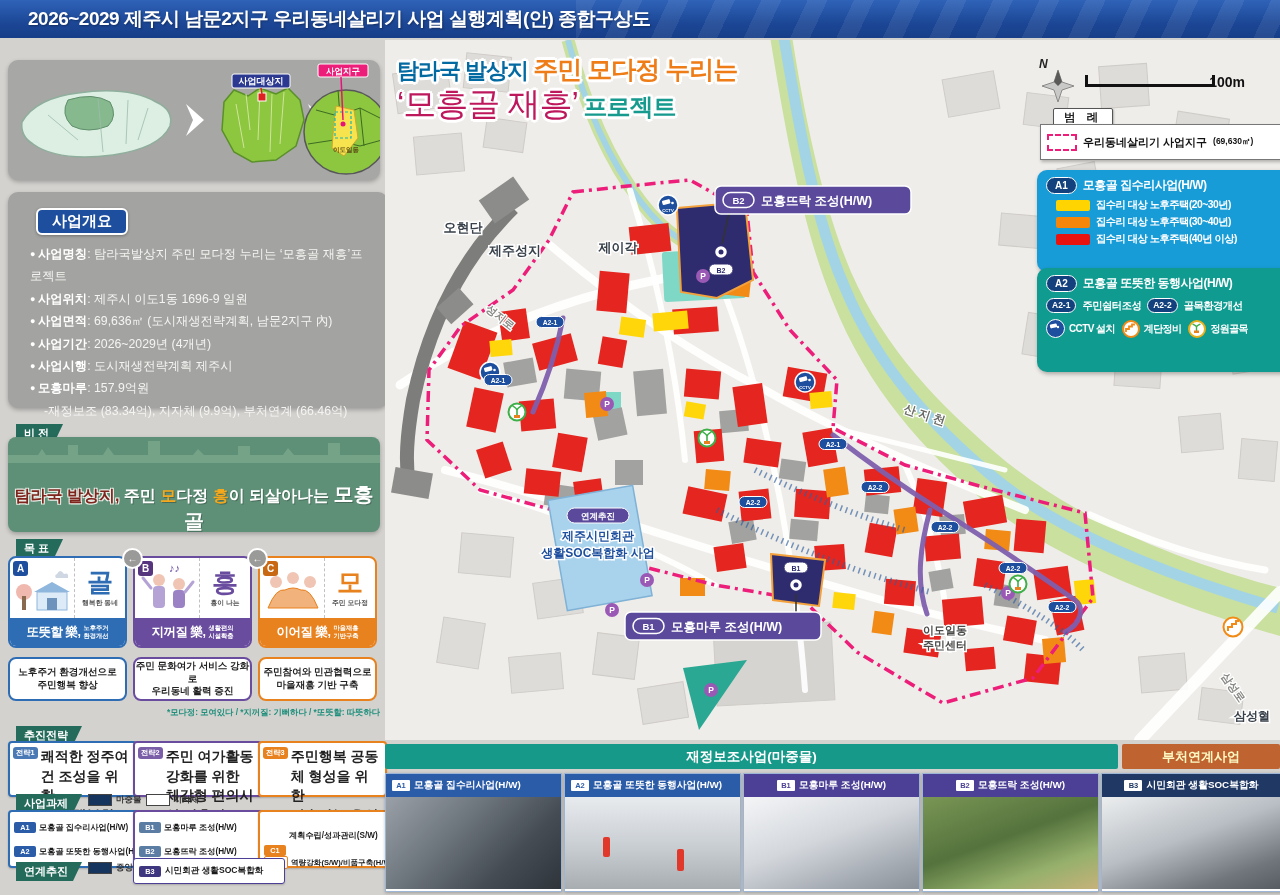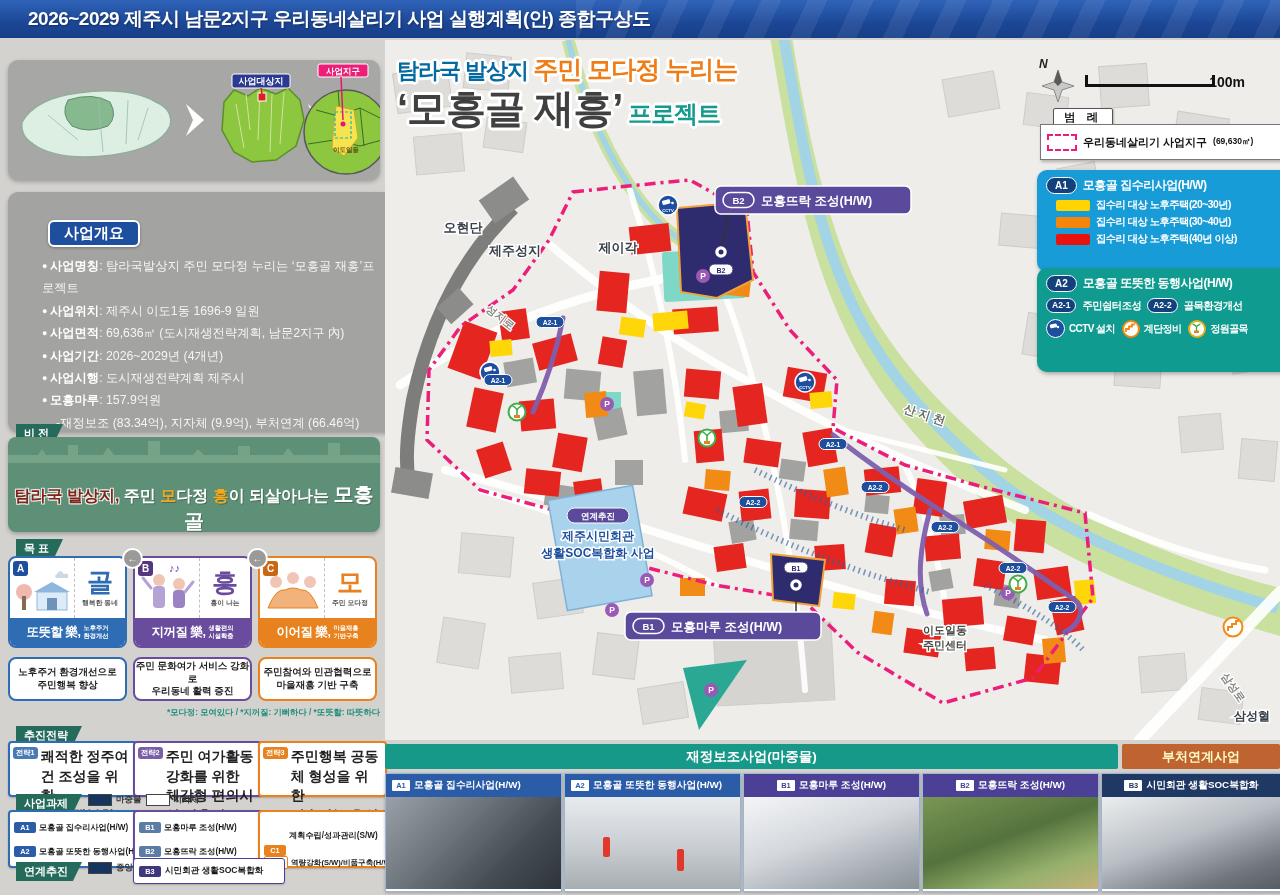--- a/index.html
+++ b/index.html
@@ -6,21 +6,21 @@
   body{width:1280px;height:895px;position:relative;background:#d4d2cf;font-family:"Liberation Sans","DejaVu Sans",sans-serif;overflow:hidden;}
   .abs{position:absolute;}
   
   .titlebar{left:0;top:0;width:1280px;height:38px;background:linear-gradient(180deg,#2f63b8 0%,#1c4796 60%,#173e88 100%);display:flex;align-items:center;}
   .titlebar:after{content:"";position:absolute;right:0;top:0;width:55%;height:100%;background:repeating-linear-gradient(115deg,rgba(255,255,255,.07) 0 18px,rgba(255,255,255,0) 18px 42px);}
   .titlebar .t{color:#fff;font-size:19px;font-weight:800;padding-left:28px;letter-spacing:-.5px;text-shadow:1px 1px 2px rgba(0,0,0,.35);}
   
   .ribbon{display:inline-block;background:#256b5b;color:#fff;font-size:11px;font-weight:700;padding:2px 14px 2px 8px;clip-path:polygon(0 0,100% 0,calc(100% - 9px) 100%,0 100%);}
   
   .inset-panel{left:8px;top:60px;width:372px;height:120px;background:#a7a7a5;border-radius:10px;box-shadow:0 2px 4px rgba(0,0,0,.25);}
-  .overview-panel{left:8px;top:192px;width:372px;height:208px;background:#a3a3a1;border-radius:10px;box-shadow:0 2px 4px rgba(0,0,0,.25);padding:16px;}
+  .overview-panel{left:8px;top:192px;width:372px;height:208px;background:#a3a3a1;border-radius:10px;box-shadow:0 2px 4px rgba(0,0,0,.25);padding:4px;}
   .ov-head{display:inline-block;margin:12px 0 6px 24px;background:#1e4f9e;border:2px solid #fff;border-radius:6px;color:#fff;font-weight:800;font-size:15px;padding:2px 14px;box-shadow:0 1px 3px rgba(0,0,0,.3);}
   .ov-list{margin:2px 14px 0 18px;color:#fff;font-size:12.3px;line-height:1.82;}
   .ov-item .lb{font-weight:800;}
   .ov-item .lb:before{content:"● ";font-size:9px;vertical-align:1px;}
   .ov-item .vl{color:#f4f4f2;font-weight:500;}
   .ov-sub{color:#f4f4f2;padding-left:14px;font-size:12.3px;}
   
   .vision-tag{left:16px;top:424px;}
   .vision-box{left:8px;top:437px;width:372px;height:95px;background:#5e9077;border-radius:8px;box-shadow:0 2px 4px rgba(0,0,0,.25);}
   .vision-sil{position:absolute;top:0;left:0;width:100%;height:26px;opacity:.85;}
@@ -60,21 +60,21 @@
   .linked-tag{left:16px;top:862px;}
   .linked-legend{left:88px;top:862px;display:flex;align-items:center;gap:4px;font-size:8.5px;font-weight:700;color:#333;}
   .linkedbox{left:133px;top:858px;width:140px;height:24px;background:#fff;border:1px solid #4c4096;border-radius:3px;display:flex;align-items:center;gap:4px;padding:0 5px;box-shadow:0 1px 2px rgba(0,0,0,.2);}
   
   .map{left:385px;top:40px;width:895px;height:700px;background:#efede9;overflow:hidden;}
   .mapsvg{position:absolute;left:0;top:0;}
   .headline{left:12px;top:14px;width:480px;line-height:1.2;}
   .ol{text-shadow:-2px -2px 0 #fff,2px -2px 0 #fff,-2px 2px 0 #fff,2px 2px 0 #fff,0 -3px 0 #fff,0 3px 0 #fff,-3px 0 0 #fff,3px 0 0 #fff;}
   .hl1a{font-size:22px;font-weight:900;color:#0369a1;letter-spacing:-1px;}
   .hl1b{font-size:25px;font-weight:900;color:#ef7d17;letter-spacing:-1px;}
-  .hl2a{font-size:40px;font-weight:700;color:#404040;letter-spacing:-1px;}
+  .hl2a{font-size:33px;font-weight:400;color:#be185d;letter-spacing:-1px;}
   .hl2b{font-size:24px;font-weight:900;color:#169a8e;letter-spacing:-1px;}
   .compass{left:648px;top:16px;width:46px;height:52px;}
   .scalebar{left:700px;top:32px;width:160px;height:22px;}
   .scalebar .line{position:absolute;left:0;top:12px;width:130px;height:3px;background:#111;}
   .scalebar .line:before,.scalebar .line:after{content:"";position:absolute;top:-9px;width:3px;height:12px;background:#111;}
   .scalebar .line:before{left:0;} .scalebar .line:after{right:0;}
   .scalebar .txt{position:absolute;right:0;top:2px;font-size:14px;font-weight:800;color:#111;}
   .legendbox{left:655px;top:84px;width:230px;height:34px;background:#fff;border:1px solid #777;box-shadow:1px 2px 3px rgba(0,0,0,.25);display:flex;align-items:center;gap:6px;padding:0 6px;}
   .legendhead{left:668px;top:68px;background:#fff;border:1px solid #555;border-radius:2px;font-size:11.5px;font-weight:800;color:#222;padding:1px 10px;letter-spacing:4px;box-shadow:1px 1px 2px rgba(0,0,0,.25);}
   .dashsw{width:26px;height:13px;border:2px dashed #ec1e79;background:#fff;flex:none;}

